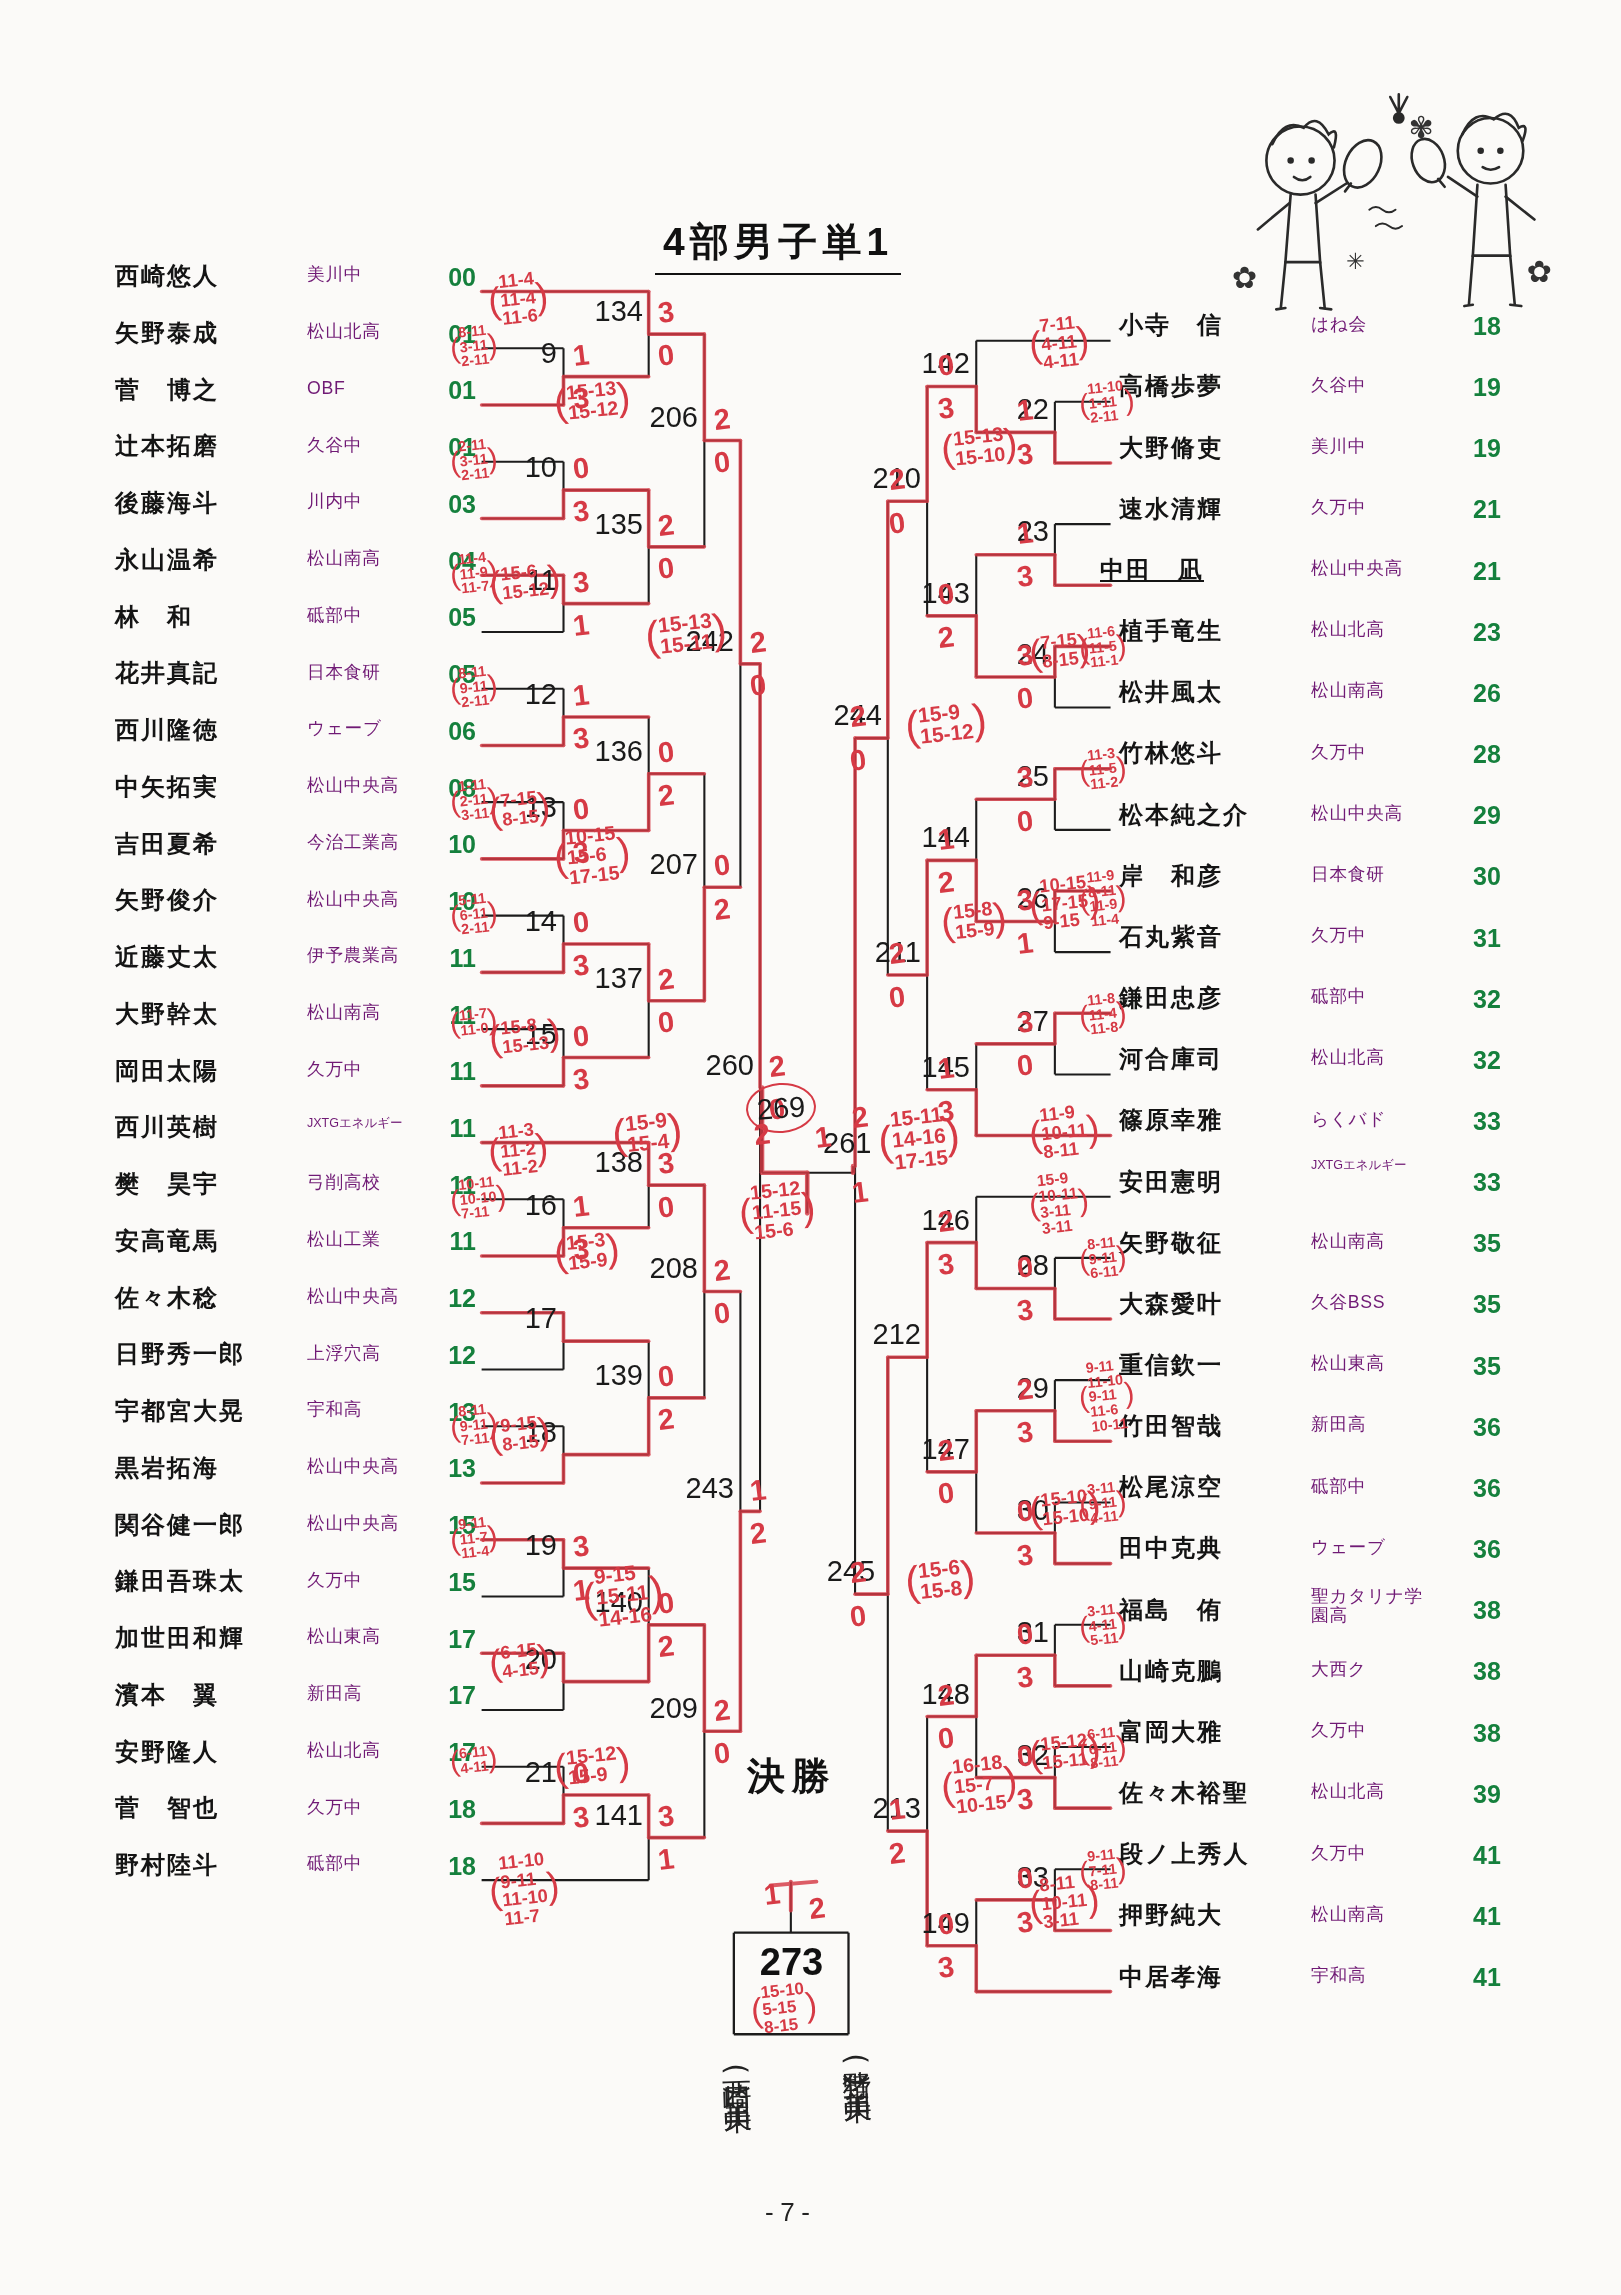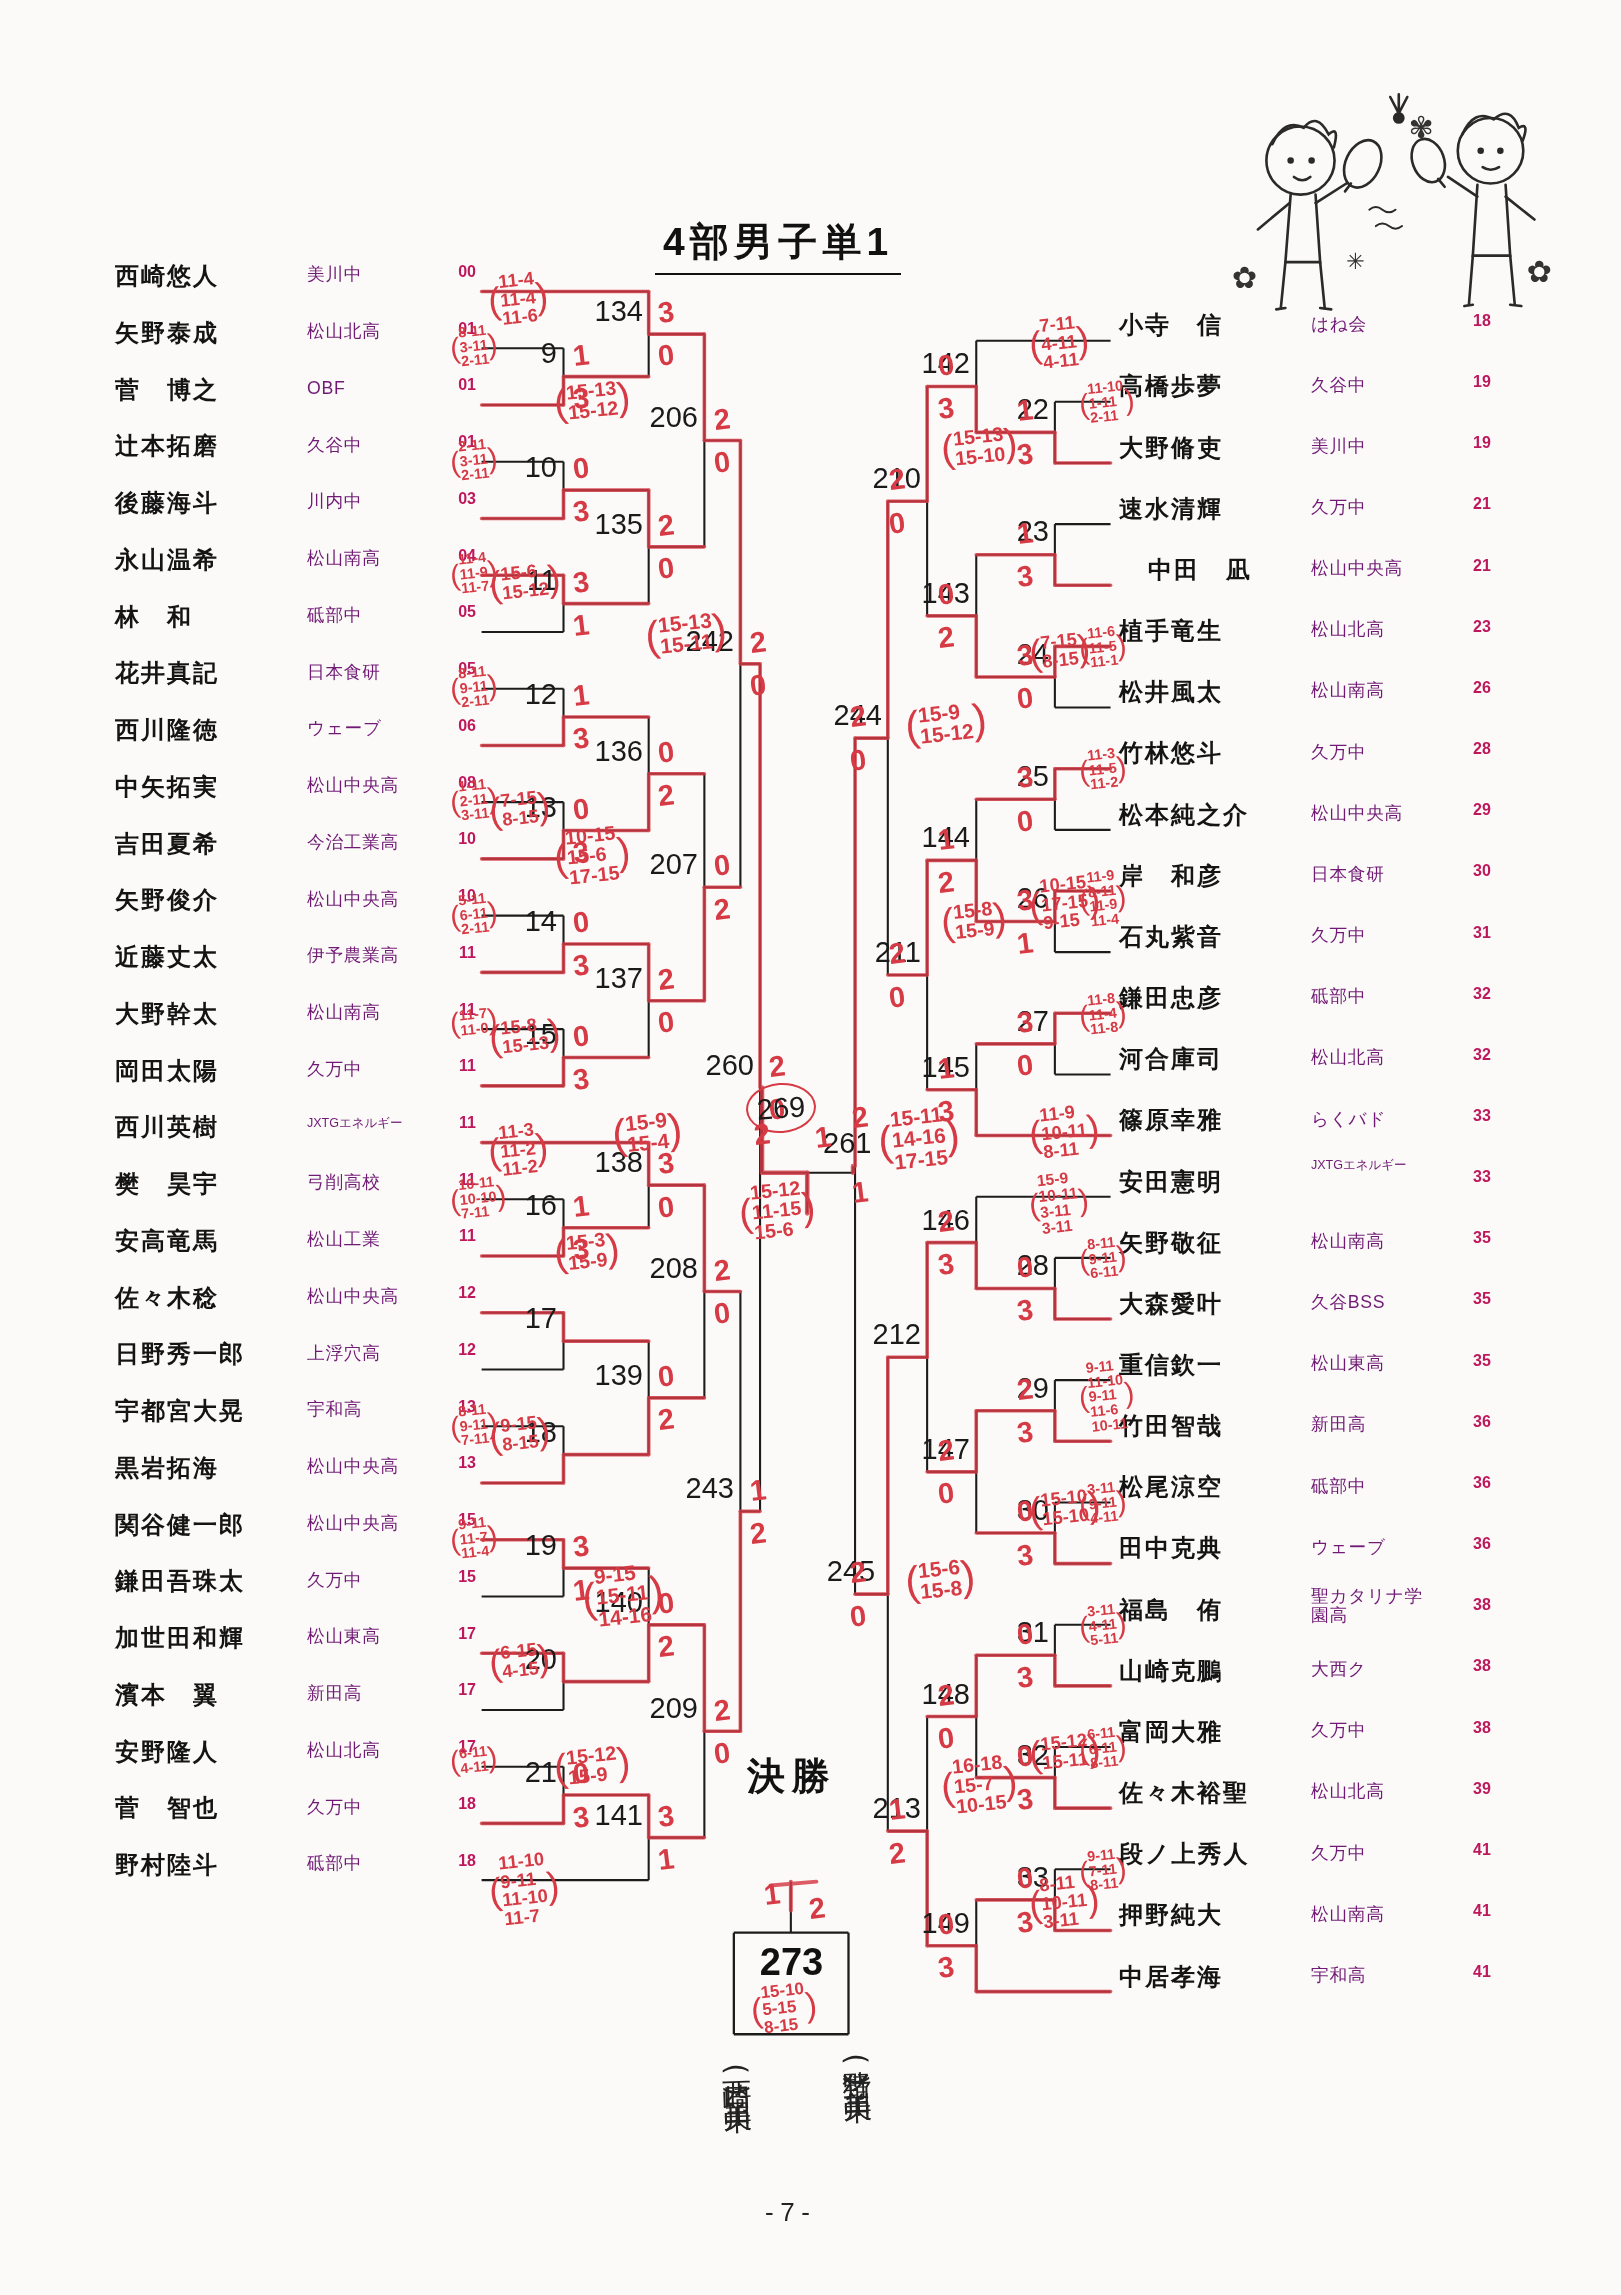--- a/index.html
+++ b/index.html
@@ -3,21 +3,21 @@
 <meta charset="utf-8">
 <style>
   html,body{margin:0;padding:0;background:#e8e8e8;}
   #page{position:relative;width:1621px;height:2295px;background:#fbfaf8;overflow:hidden;
         font-family:"Liberation Sans","DejaVu Sans",sans-serif;}
   .abs{position:absolute;}
   .pname{font-size:24px;font-weight:600;letter-spacing:2px;color:#141414;white-space:nowrap;}
   .pschool{font-size:17.7px;color:#701a75;letter-spacing:0.7px;line-height:1.05;}
   .pschool.small{font-size:12.5px;letter-spacing:0;}
   .pschool.wrap{width:115px;}
-  .pno{font-size:16px;color:#be185d;font-weight:600;}
+  .pno{font-size:25px;color:#15803d;font-weight:600;}
   .match-no{font-size:29px;color:#1a1a1a;text-align:right;}
   .match-no.la{text-align:left;}
   .rdigit{font-size:29px;color:#d63a45;font-weight:600;transform:rotate(-7deg);}
   .anng{display:flex;align-items:center;color:#d63a45;transform:rotate(-6deg);font-weight:600;}
   .anng .par{font-weight:400;}
   .anng .lines{display:flex;flex-direction:column;line-height:1.02;white-space:nowrap;}
   .title{font-size:39px;font-weight:700;letter-spacing:5.2px;color:#111;
          border-bottom:2.6px solid #111;padding:0 7.9px 3.9px;}
   .venuebox{border:2.3px solid #111;display:flex;align-items:center;justify-content:center;}
   .venuetext{font-size:30px;font-weight:600;letter-spacing:3.3px;color:#111;}
@@ -496,21 +496,21 @@
       <div class="abs pno" style="left: 1473px; top: 312px;">18</div>
       <div class="abs pname" style="left: 1119px; top: 370px;">高橋歩夢</div>
       <div class="abs pschool" style="left: 1311px; top: 376px;">久谷中</div>
       <div class="abs pno" style="left: 1473px; top: 373px;">19</div>
       <div class="abs pname" style="left: 1119px; top: 432px;">大野脩吏</div>
       <div class="abs pschool" style="left: 1311px; top: 437px;">美川中</div>
       <div class="abs pno" style="left: 1473px; top: 434px;">19</div>
       <div class="abs pname" style="left: 1119px; top: 493px;">速水清輝</div>
       <div class="abs pschool" style="left: 1311px; top: 498px;">久万中</div>
       <div class="abs pno" style="left: 1473px; top: 495px;">21</div>
-      <div class="abs pname" style="left: 1148px; top: 554px;">中田　凪</div>
+      <div class="abs pname" style="left: 1100px; top: 554px; text-decoration: underline;">中田　凪</div>
       <div class="abs pschool" style="left: 1311px; top: 559px;">松山中央高</div>
       <div class="abs pno" style="left: 1473px; top: 557px;">21</div>
       <div class="abs pname" style="left: 1119px; top: 615px;">植手竜生</div>
       <div class="abs pschool" style="left: 1311px; top: 620px;">松山北高</div>
       <div class="abs pno" style="left: 1473px; top: 618px;">23</div>
       <div class="abs pname" style="left: 1119px; top: 676px;">松井風太</div>
       <div class="abs pschool" style="left: 1311px; top: 681px;">松山南高</div>
       <div class="abs pno" style="left: 1473px; top: 679px;">26</div>
       <div class="abs pname" style="left: 1119px; top: 737px;">竹林悠斗</div>
       <div class="abs pschool" style="left: 1311px; top: 743px;">久万中</div>

